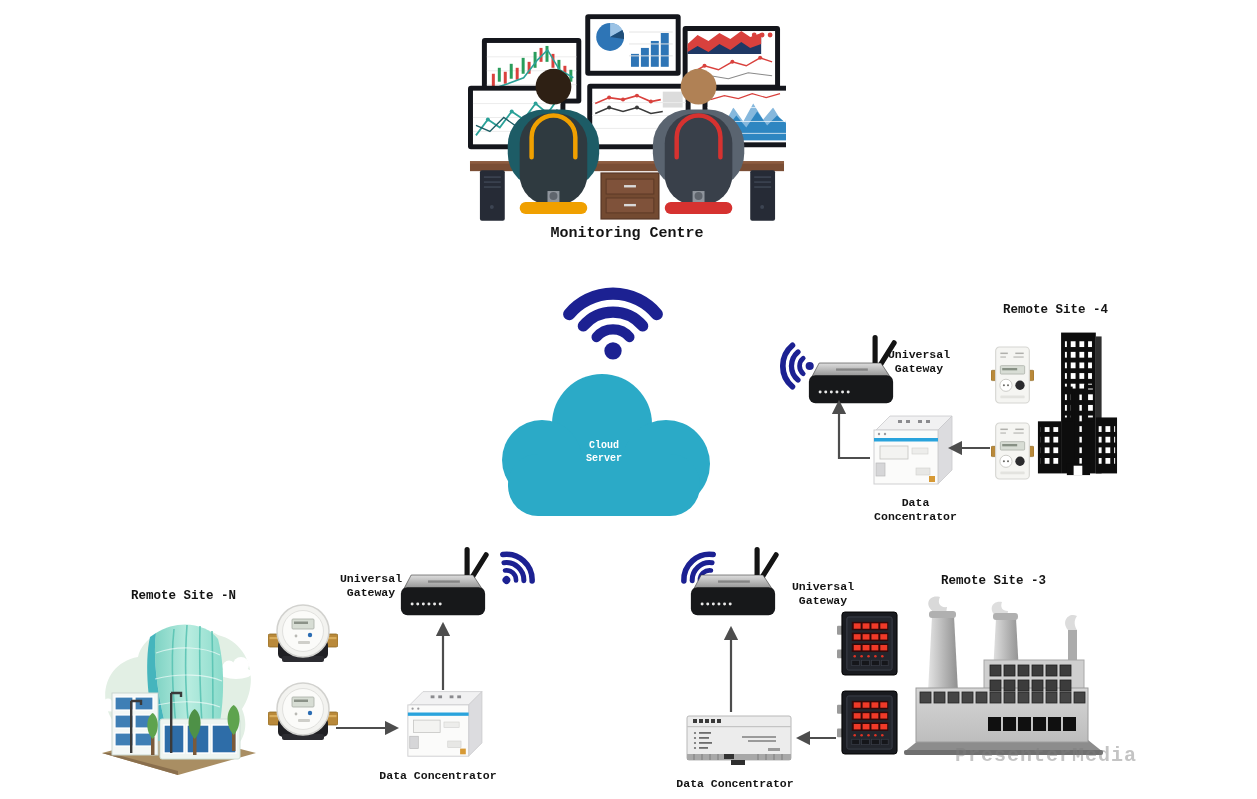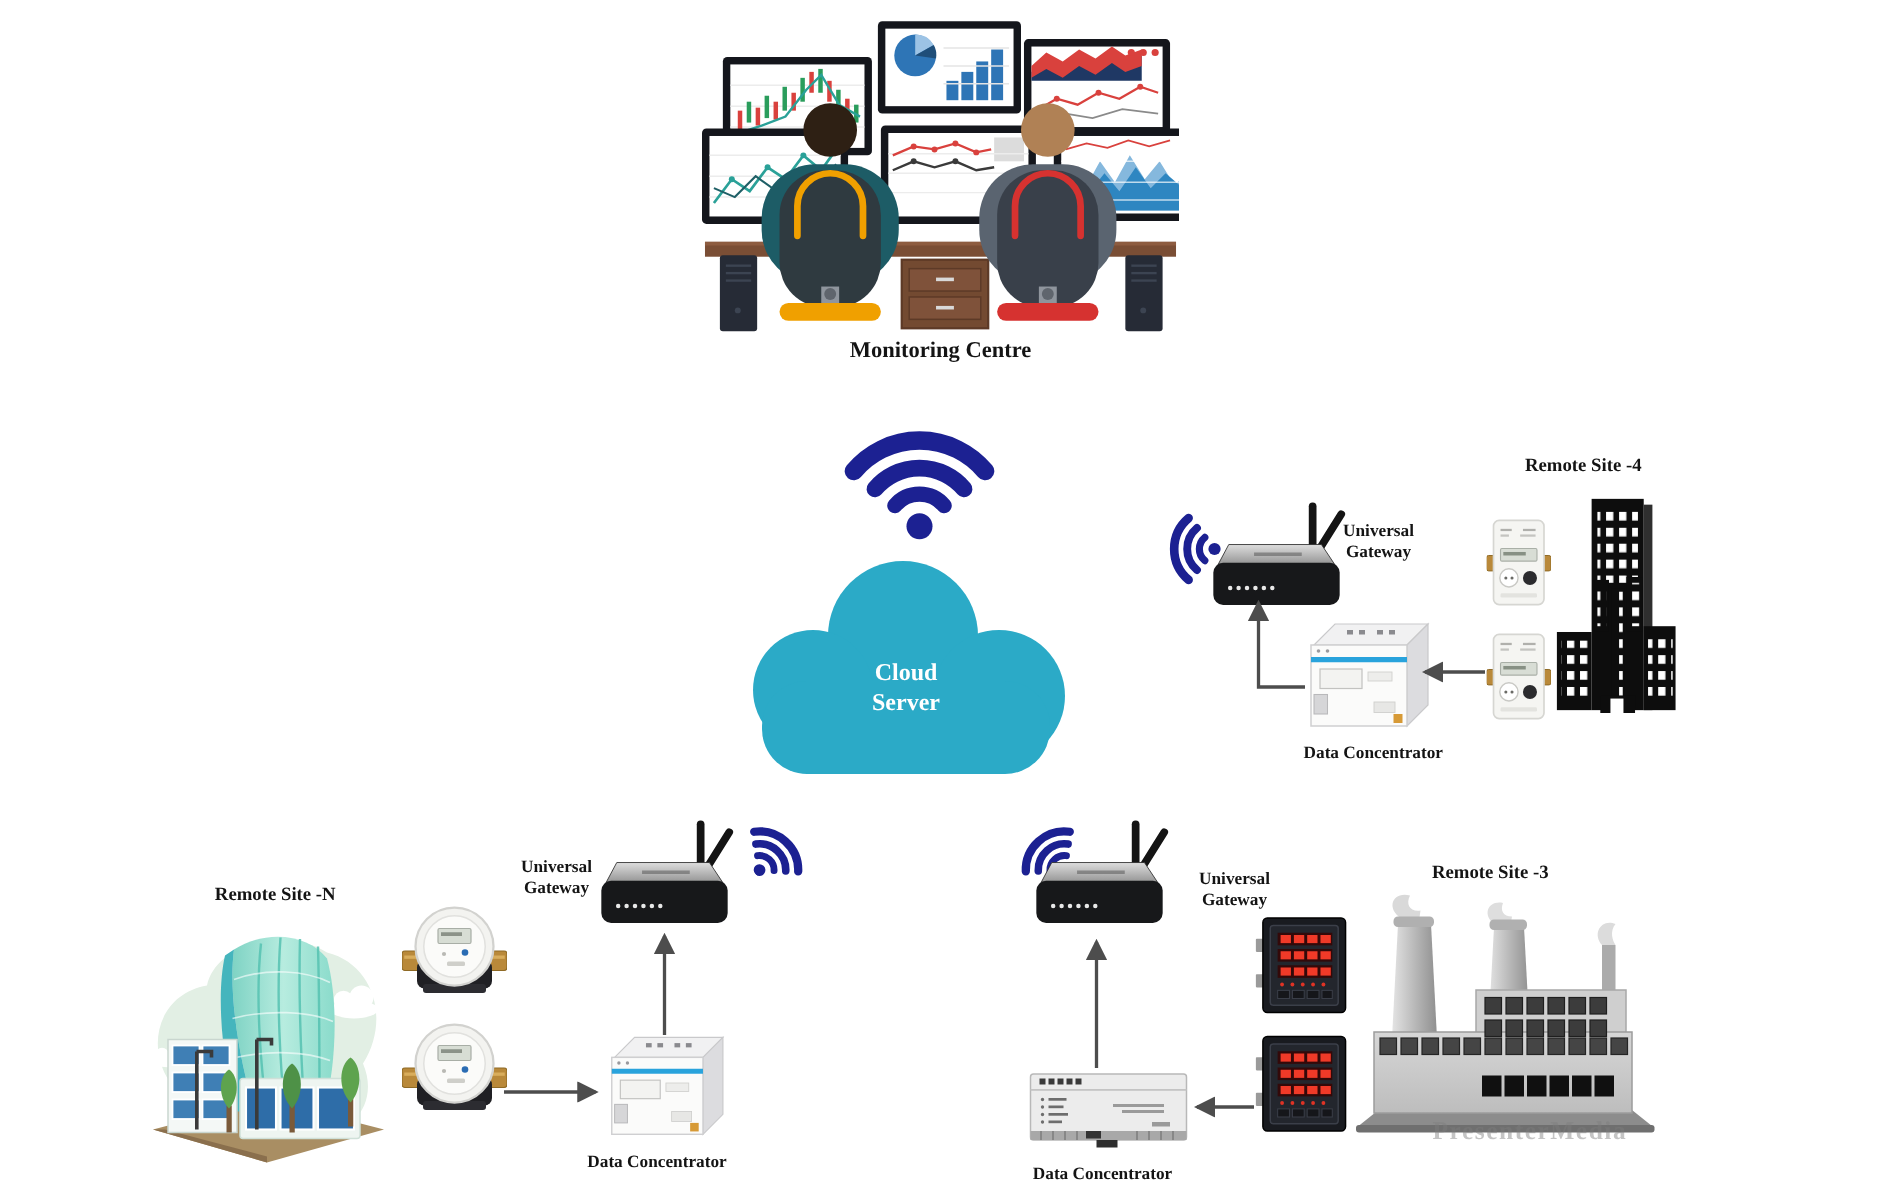--- a/index.html
+++ b/index.html
@@ -1,30 +1,30 @@
 <!DOCTYPE html>
 <html style="--wifi-blue: #1c2192; --cloud-teal: #2baac7; --label: #141414; --arrow: #4d4d4d;"><head>
 <meta charset="utf-8">
 <style>
   html,body{margin:0;padding:0;background:#fff;}
   .canvas{position:relative;width:1257px;height:799px;background:#ffffff;overflow:hidden;
-          font-family:Liberation Serif, serif;}
+          font-family:Liberation Mono, monospace;}
   .abs{position:absolute;}
   .lbl{position:absolute;font-weight:700;font-size:11.5px;line-height:1.2;text-align:center;
        color:var(--label,#141414);}
   .lbl-title{font-size:12.5px;}
   .lbl-lg{font-size:15px;}
   .wifi{color:var(--wifi-blue,#1c2192);}
   .cloud-text{position:absolute;left:0;top:47%;width:100%;text-align:center;
-              font-weight:700;font-size:16px;line-height:1.3;color:#ffffff;}
+              font-weight:700;font-size:10px;line-height:1.3;color:#ffffff;}
   .cloud-text span{display:inline-block;width:60px;}
   .rot-m90{transform:rotate(-90deg);}
   .rot-p45{transform:rotate(42deg);}
   .rot-m45{transform:rotate(-42deg);}
-  .watermark{position:absolute;font-weight:700;font-size:17px;color:#7d7d7d;opacity:.45;
+  .watermark{position:absolute;font-weight:700;font-size:20px;color:#7d7d7d;opacity:.45;
              letter-spacing:1px;white-space:nowrap;}
   svg{display:block;}
 </style>
 </head>
 <body>
 
 <div class="canvas">
 
   <svg width="0" height="0" style="position:absolute" aria-hidden="true">
     <defs>

